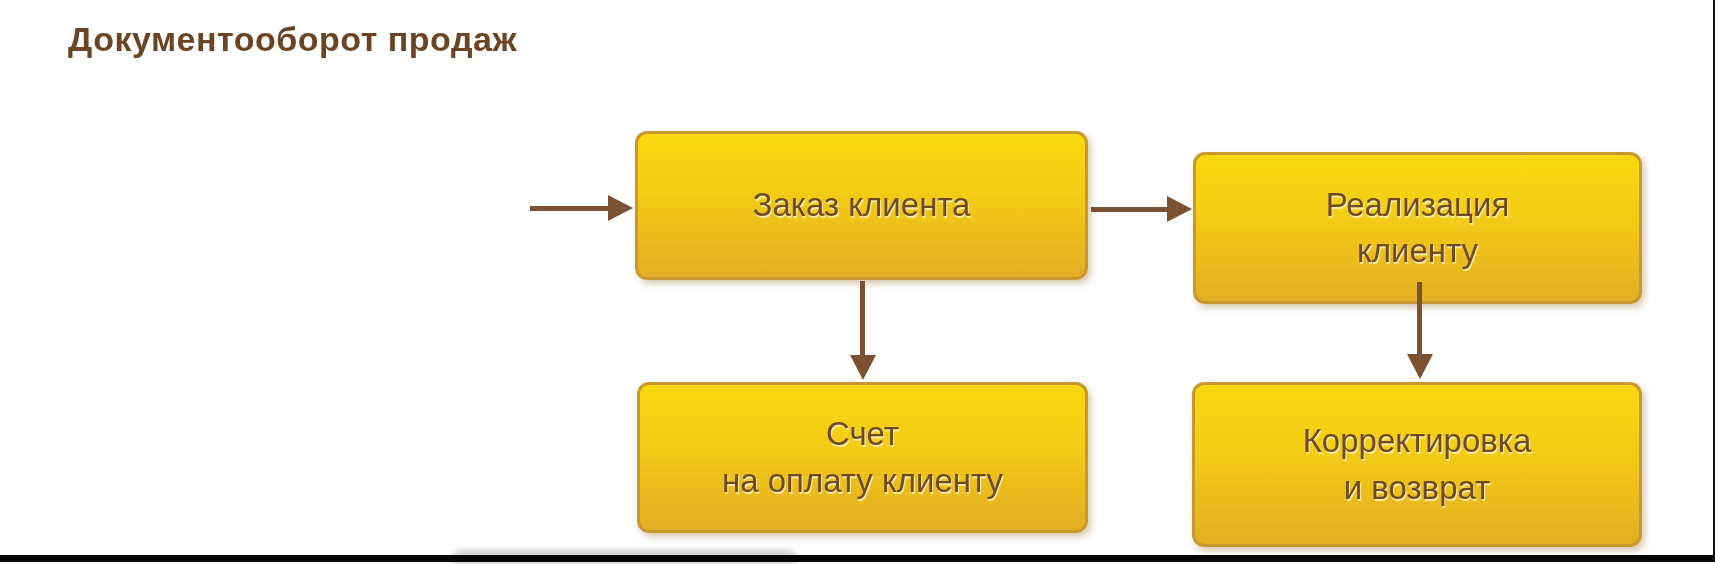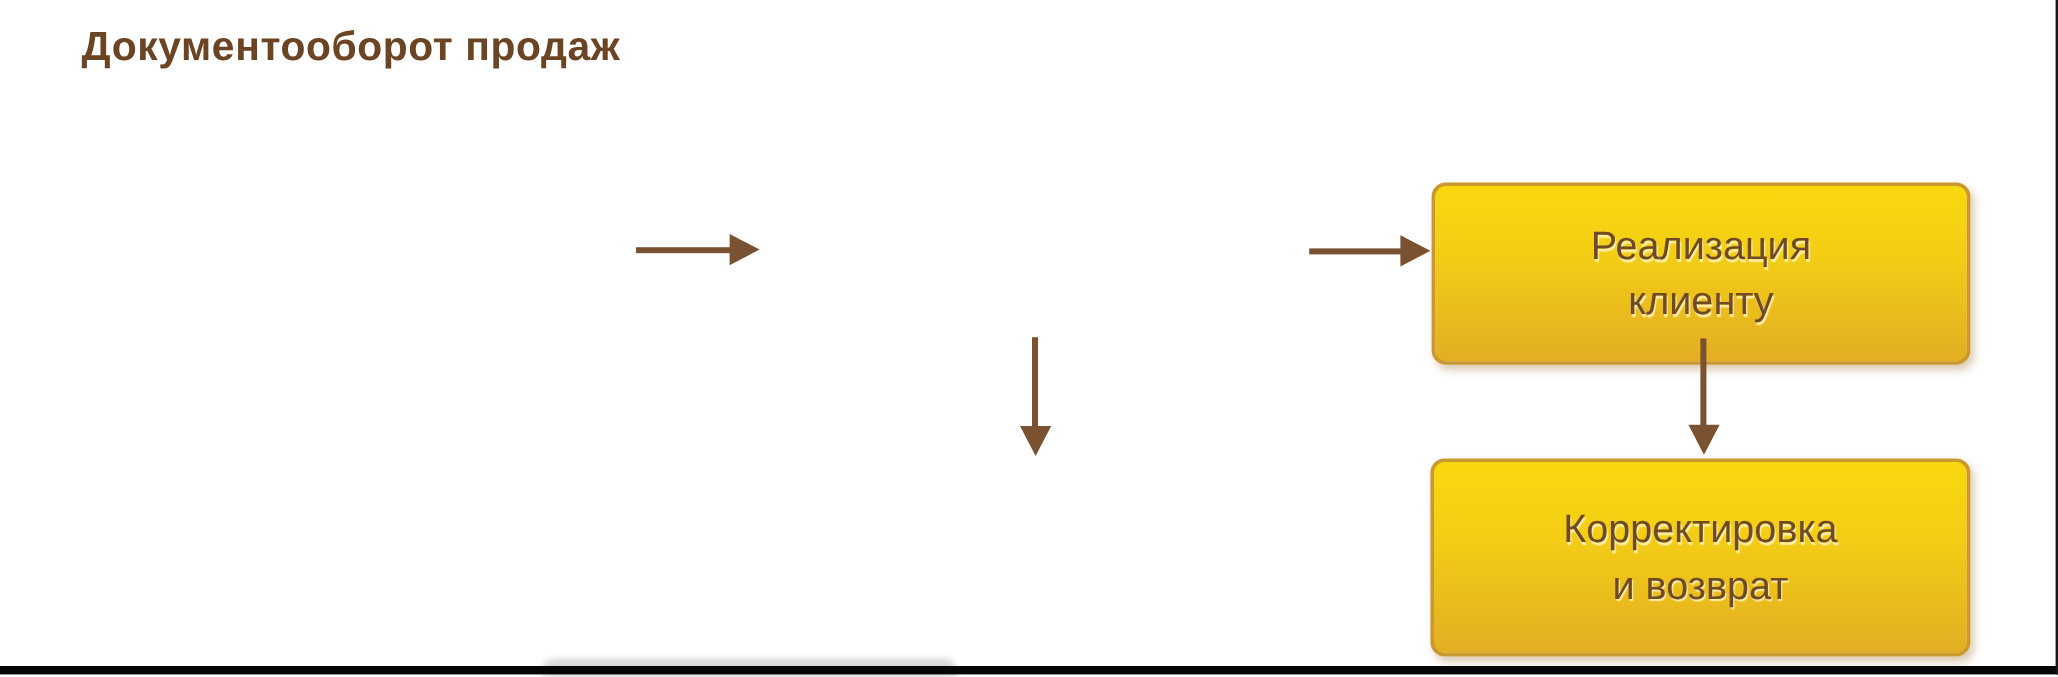--- a/index.html
+++ b/index.html
@@ -101,26 +101,33 @@
   }
 </style>
 </head>
 <body>
 
 <div class="screen">
 
   <div class="title">Документооборот продаж</div>
 
 
+  <div class="node n2">
+    <span class="node-label">Заказ клиента</span>
+  </div>
 
   <div class="node n3">
     <span class="node-label">Реализация
 клиенту</span>
   </div>
 
+  <div class="node n4">
+    <span class="node-label">Счет
+на оплату клиенту</span>
+  </div>
 
   <div class="node n5">
     <span class="node-label">Корректировка
 и возврат</span>
   </div>
 
   <div>
     <div class="stem-h e1-stem"></div>
     <div class="head-right e1-head"></div>
   </div>

